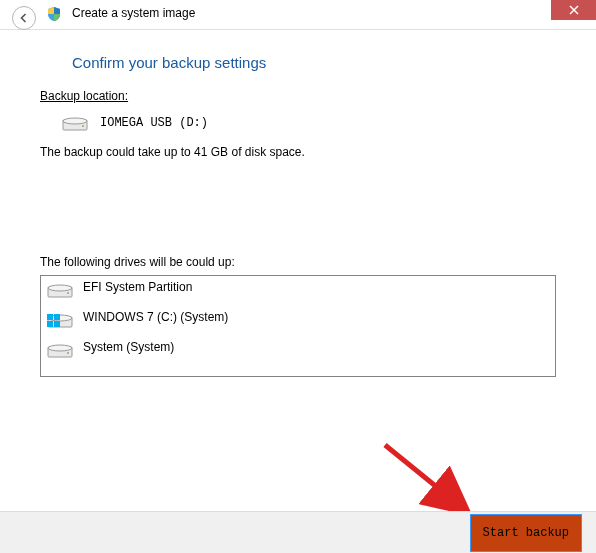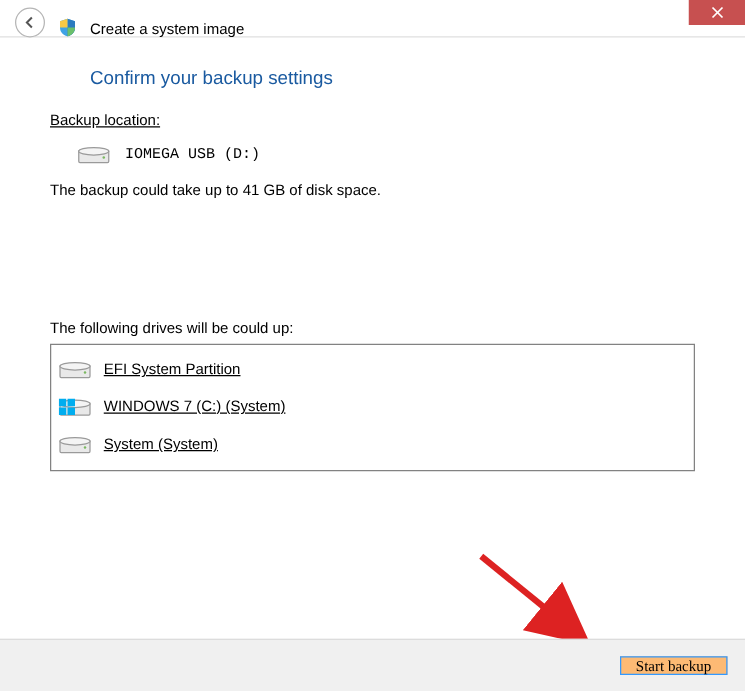--- a/index.html
+++ b/index.html
@@ -27,21 +27,21 @@
     height: 20px;
     background: #c75050;
     display: flex;
     align-items: center;
     justify-content: center;
     cursor: pointer;
   }
   .close-btn svg { display:block; }
   .header-row {
     display: flex;
-    align-items: flex-end;
+    align-items: flex-start;
     padding: 6px 12px 0 12px;
     gap: 10px;
   }
   .back-btn {
     width: 24px; height: 24px;
     border: 1px solid #b5b5b5;
     border-radius: 50%;
     display:flex; align-items:center; justify-content:center;
     background: #fff;
     cursor: pointer;
@@ -78,42 +78,41 @@
     width:26px; height:20px;
   }
   .space-note { margin-bottom: 96px; }
   .drives-label { margin-bottom: 6px; }
   .drives-box {
     border: 1px solid #828282;
     padding: 4px 6px;
     height: 102px;
   }
   .drive-row {
-    display:flex; align-items:center; gap:10px;
+    display:flex; align-items:flex-start; gap:10px;
     height: 30px;
-    text-decoration: underline;
   }
   .footer {
     position:absolute;
     left:0; right:0; bottom:0;
     height:42px;
     background:#f0f0f0;
     border-top:1px solid #dcdcdc;
     display:flex;
     justify-content:flex-end;
     align-items:center;
     padding-right:14px;
     gap:8px;
   }
   .btn {
     min-width:80px;
-    height:15px;
-    background:#fdba74;
+    height:38px;
+    background:#c2410c;
     border:1px solid #acacac;
-    font-family:Liberation Serif, serif;
+    font-family:Liberation Mono, monospace;
     font-size:12px;
     padding:0 12px;
     cursor:pointer;
   }
   .btn.default { border:1px solid #3399ff; }
   .arrow-annot {
     position:absolute;
     pointer-events:none;
   }
 </style>

